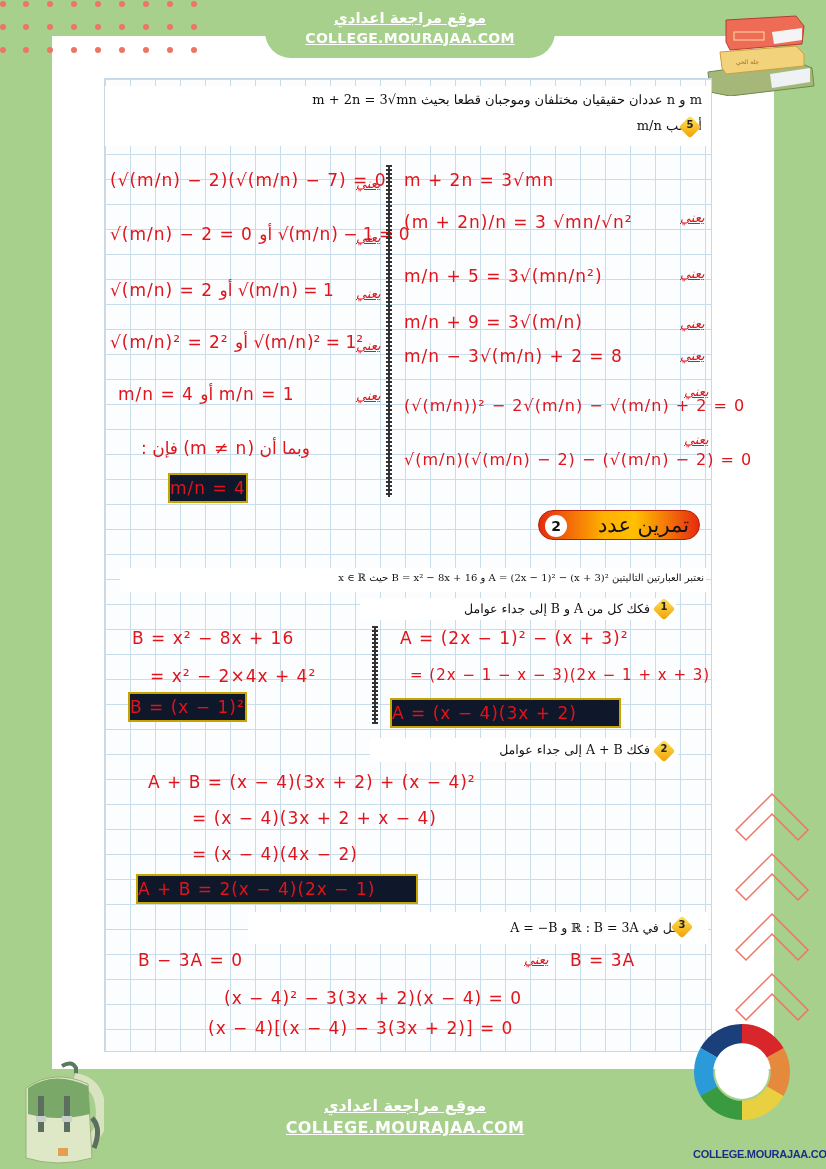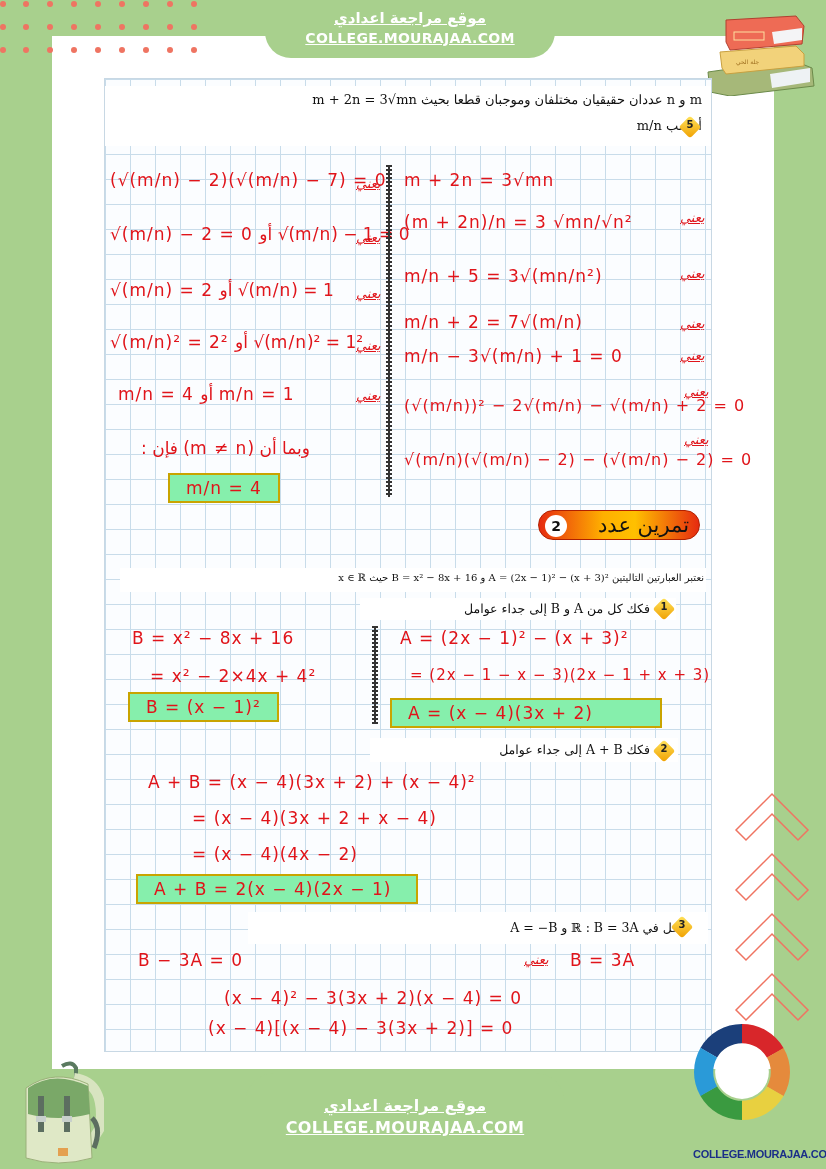--- a/index.html
+++ b/index.html
@@ -37,22 +37,22 @@
   .white-box { position: absolute; background: #fff; }
   .q-text { position: absolute; direction: rtl; text-align: right; color: #111;
             font-family: "DejaVu Serif", serif; font-size: 12.5px; white-space: nowrap; }
   .q-num { position: absolute; width: 20px; height: 22px; }
   .q-num .diamond { position: absolute; left: 2px; top: 3px; width: 16px; height: 16px; transform: rotate(45deg);
                     background: linear-gradient(135deg, #ffe35c, #f0a000); border-radius: 3px; }
   .q-num .num { position: absolute; left: 0; top: 3px; width: 20px; text-align: center; font-size: 10px; font-weight: bold; color: #222; }
 
   .hw { position: absolute; color: #e0141a; font-family: "DejaVu Sans", sans-serif; font-size: 17px; white-space: nowrap; letter-spacing: 1px; }
   .hw-ar { position: absolute; color: #e0141a; font-family: "DejaVu Sans", sans-serif; font-size: 13px; font-style: italic; text-decoration: underline; white-space: nowrap; }
-  .hw-box { position: absolute; background: #86efac; border: 2px solid #c9a400; color: #e0141a;
-            font-family: "DejaVu Sans", sans-serif; font-size: 17px; padding: 3px 16px; white-space: nowrap; letter-spacing: 1px; }
+  .hw-box { position: absolute; background: #0f172a; border: 2px solid #c9a400; color: #e0141a;
+            font-family: "DejaVu Sans", sans-serif; font-size: 17px; padding: 3px 0; white-space: nowrap; letter-spacing: 1px; }
 
   .squiggle { position: absolute; width: 6px;
               background-image: repeating-linear-gradient(to bottom, #333 0 2px, transparent 2px 4px); }
   .squiggle::before { content: ""; position: absolute; left: 2px; top: 0; bottom: 0; width: 2px;
               background-image: repeating-linear-gradient(to bottom, transparent 0 2px, #333 2px 4px); }
 
   .exercise-badge { position: absolute; left: 538px; top: 510px; width: 162px; height: 30px; border-radius: 15px;
                     background: linear-gradient(to right, #e62b10, #ffb000 40%, #ffc000 60%, #e62b10);
                     border: 1px solid #b02000; display: flex; align-items: center; justify-content: flex-end; padding-right: 10px; gap: 8px; }
   .exercise-badge .circle { position: absolute; left: 6px; top: 4px; width: 22px; height: 22px; border-radius: 50%; background: #fff;
@@ -143,22 +143,22 @@
 <div class="hw-ar" style="left:356px;top:230px">يعني</div>
 <div class="hw-ar" style="left:356px;top:286px">يعني</div>
 <div class="hw-ar" style="left:356px;top:338px">يعني</div>
 <div class="hw-ar" style="left:356px;top:388px">يعني</div>
 
 <div class="squiggle" style="left:386px;top:165px;height:332px"></div>
 
 <div class="hw" style="left:404px;top:170px">m + 2n = 3√mn</div>
 <div class="hw" style="left:404px;top:212px">(m + 2n)/n = 3 √mn/√n²</div>
 <div class="hw" style="left:404px;top:266px">m/n + 5 = 3√(mn/n²)</div>
-<div class="hw" style="left:404px;top:312px">m/n + 2 = 7√(m/n)</div>
-<div class="hw" style="left:404px;top:346px">m/n − 3√(m/n) + 1 = 0</div>
+<div class="hw" style="left:404px;top:312px">m/n + 9 = 3√(m/n)</div>
+<div class="hw" style="left:404px;top:346px">m/n − 3√(m/n) + 2 = 8</div>
 <div class="hw" style="left:404px;top:396px;font-size:16px">(√(m/n))² − 2√(m/n) − √(m/n) + 2 = 0</div>
 <div class="hw" style="left:404px;top:450px;font-size:16px">√(m/n)(√(m/n) − 2) − (√(m/n) − 2) = 0</div>
 
 <div class="hw-ar" style="left:680px;top:210px">يعني</div>
 <div class="hw-ar" style="left:680px;top:266px">يعني</div>
 <div class="hw-ar" style="left:680px;top:316px">يعني</div>
 <div class="hw-ar" style="left:680px;top:348px">يعني</div>
 <div class="hw-ar" style="left:684px;top:384px">يعني</div>
 <div class="hw-ar" style="left:684px;top:432px">يعني</div>
 
@@ -178,21 +178,21 @@
   </div>
 
 <div class="hw" style="left:132px;top:628px">B = x² − 8x + 16</div>
 <div class="hw" style="left:150px;top:666px">= x² − 2×4x + 4²</div>
 <div class="hw-box" style="left:128px;top:692px">B = (x − 1)²</div>
 
 <div class="squiggle" style="left:372px;top:626px;height:98px"></div>
 
 <div class="hw" style="left:400px;top:628px">A = (2x − 1)² − (x + 3)²</div>
 <div class="hw" style="left:410px;top:666px;font-size:15px">= (2x − 1 − x − 3)(2x − 1 + x + 3)</div>
-<div class="hw-box" style="left:390px;top:698px;width:272px">A = (x − 4)(3x + 2)</div>
+<div class="hw-box" style="left:390px;top:698px;width:231px">A = (x − 4)(3x + 2)</div>
 
 <div class="white-box" style="left:370px;top:738px;width:308px;height:24px"></div>
 <div class="q-text" style="right:176px;top:742px">فكك A + B إلى جداء عوامل</div>
 <div class="q-num" style="left:654px;top:740px">
     <div class="diamond"></div>
     <div class="num">2</div>
   </div>
 
 <div class="hw" style="left:148px;top:772px">A + B = (x − 4)(3x + 2) + (x − 4)²</div>
 <div class="hw" style="left:192px;top:808px">= (x − 4)(3x + 2 + x − 4)</div>

